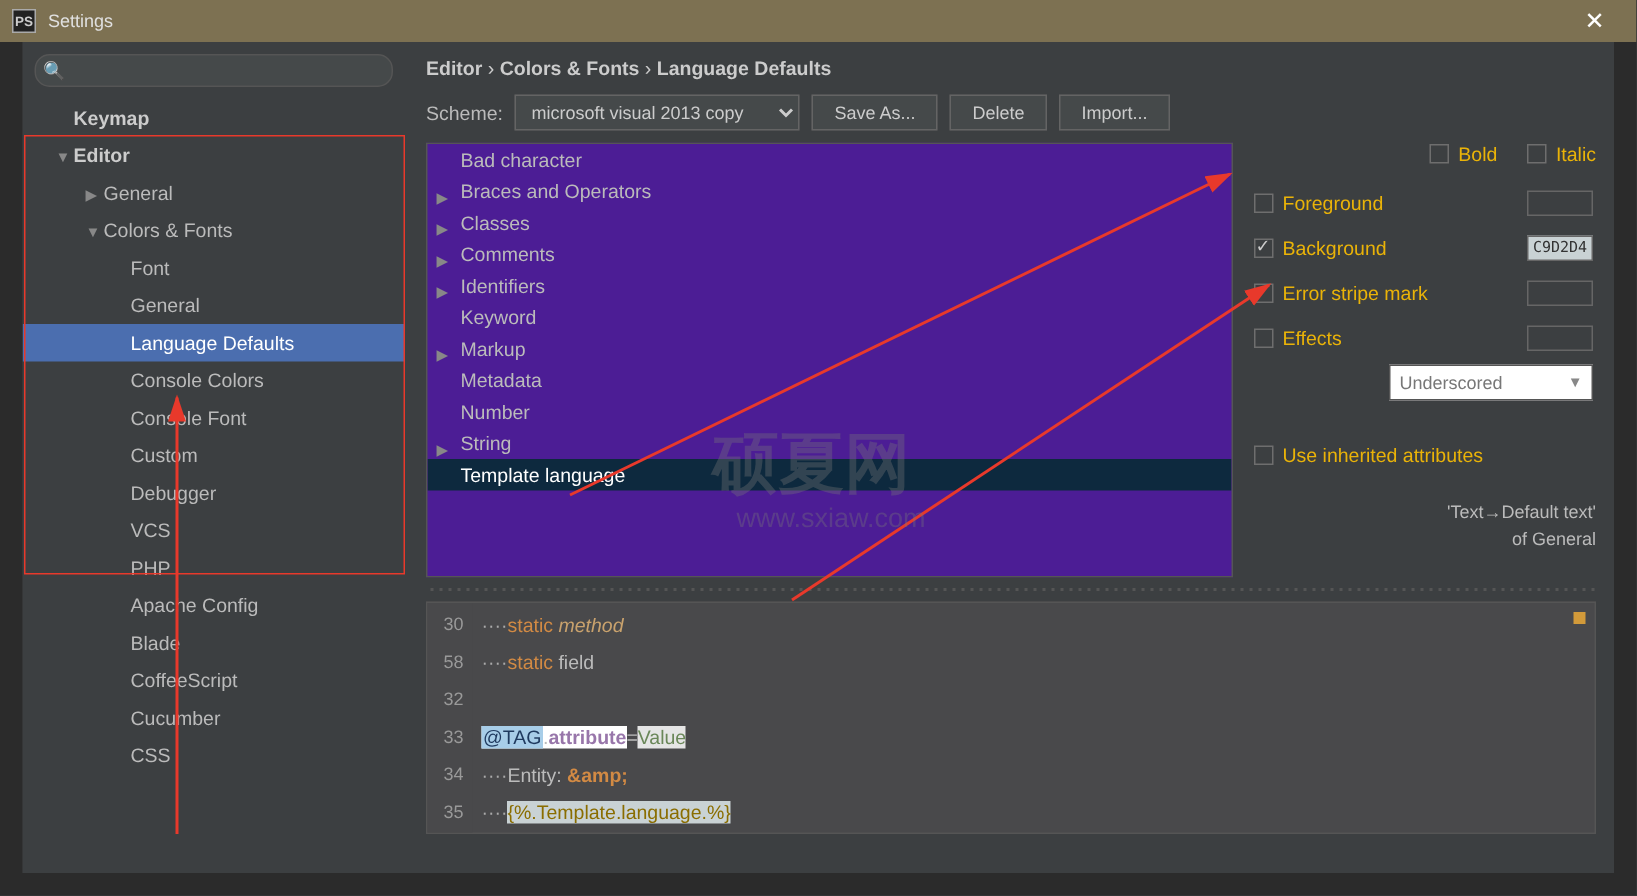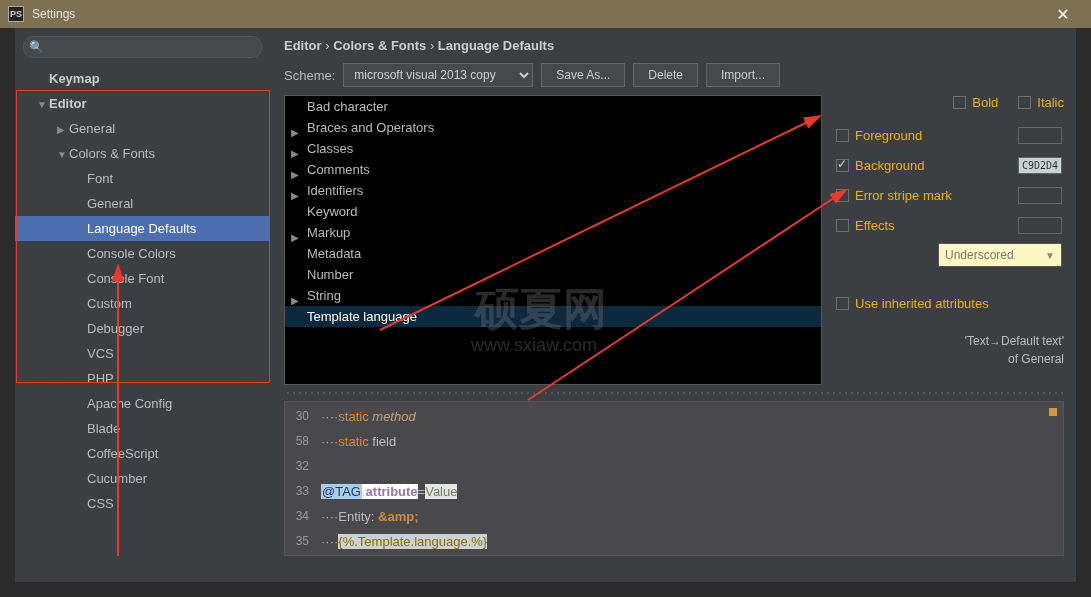--- a/index.html
+++ b/index.html
@@ -28,33 +28,33 @@
 .tree .sel { background:#4b6eaf; color:#fff; }
 .tree::-webkit-scrollbar{width:10px;} .tree::-webkit-scrollbar-thumb{background:#555;}
 
 .main { flex:1; display:flex; flex-direction:column; padding:10px 12px 0 14px; overflow:hidden; }
 .crumbs { font-size:13px; color:#ccc; margin-bottom:10px;}
 .crumbs b { font-weight:bold;}
 .schemerow { display:flex; gap:8px; align-items:center; font-size:13px; margin-bottom:8px;}
 .schemerow select { background:#45494a; color:#ccc; border:1px solid #646464; height:24px; font-size:12px; padding:0 6px; width:190px;}
 .btn { background:#45494a; color:#ccc; border:1px solid #646464; height:24px; padding:0 14px; font-size:12px; cursor:pointer;}
 .mid { display:flex; flex:0 0 290px; gap:14px; overflow:hidden;}
-.catlist { width:538px; background:#000000; border:1px solid #555; font-size:13px; overflow-y:auto;}
+.catlist { width:538px; background:#4c1d95; border:1px solid #555; font-size:13px; overflow-y:auto;}
 .catlist .crow { height:21px; line-height:21px; padding-left:22px; position:relative; }
 .catlist .crow .tri { position:absolute; left:6px; top:5px; color:#888; font-size:10px;}
 .catlist .crow.sel { background:#0d293e; color:#fff;}
 .attrs { flex:1; font-size:13px; min-width:220px;}
 .attrs .toprow{ display:flex; justify-content:flex-end; gap:20px; margin-bottom:10px;}
 .attrs label { display:flex; align-items:center; gap:6px; color:#eab308; }
 .attrs .arow { display:flex; align-items:center; justify-content:space-between; height:30px; padding-right:2px;}
 .chk { width:13px; height:13px; border:1px solid #6e6e6e; display:inline-block; position:relative;}
 .chk.on::after{content:"✓"; position:absolute; top:-3px; left:0; font-size:12px; color:#ccc;}
 .swatch { width:44px; height:17px; border:1px solid #666; font-size:10px; display:flex;align-items:center;justify-content:center; color:#444;}
 .swatch.bg { background:#C9D2D4; color:#333; font-family:monospace;}
-.selbox { width:124px; height:24px; border:1px solid #555; background:#fef9c3; padding:0 6px; font-size:12px; color:#777; display:flex;align-items:center;justify-content:space-between;}
+.selbox { width:136px; height:24px; border:1px solid #555; background:#ffffff; padding:0 6px; font-size:12px; color:#777; display:flex;align-items:center;justify-content:space-between;}
 .inhlink{ text-align:right; margin-top:16px; font-size:12px;}
 .glink{ text-align:right; margin-top:4px; font-size:12px;}
 
 .splitter{ height:8px; background:repeating-linear-gradient(90deg,#555 0 2px,transparent 2px 6px); background-size:6px 2px; background-position:center; background-repeat:repeat-x; margin:4px 0;}
 .codeprev { font-family:"Consolas","Courier New",monospace; font-size:13px; background:#49494b; border:1px solid #555; display:flex; height:155px; position:relative;}
 .gutter { width:30px; background:#49494b; color:#999; text-align:right; padding:2px 6px 0 0; line-height:25px; font-size:12px;}
 .code { flex:1; padding:2px 6px 0 6px; line-height:25px; white-space:pre;}
 .kw{color:#d28a44;} .itl{font-style:italic;color:#c9a26d;} .tag{background:#a7cde8;color:#1f3a5f;padding:0 1px;}
 .attr{color:#9876aa;font-weight:bold;} .attrbg{background:#fff;} .val{color:#6a8759;} .valbg{background:#e5e5e5;}
 .ent{color:#d28a44;font-weight:bold;}
@@ -215,13 +215,13 @@
   <defs>
       <marker id="ah" markerWidth="10" markerHeight="10" refX="8" refY="3" orient="auto">
         <path d="M0,0 L9,3 L0,6 Z" fill="#e8392b"></path>
       </marker>
     </defs>
   <line x1="118" y1="556" x2="118" y2="265" stroke="#e8392b" stroke-width="2" marker-end="url(#ah)"></line>
   <line x1="380" y1="330" x2="820" y2="116" stroke="#e8392b" stroke-width="2" marker-end="url(#ah)"></line>
   <line x1="528" y1="400" x2="846" y2="190" stroke="#e8392b" stroke-width="2" marker-end="url(#ah)"></line>
 </svg>
 <div class="wm1" style="top:280px;left:475px">硕夏网</div>
-<div class="wm2" style="top:335px;left:471px">www.sxiaw.com</div>
+<div class="wm2" style="top:335px;left:491px">www.sxiaw.com</div>
 
 </body></html>

